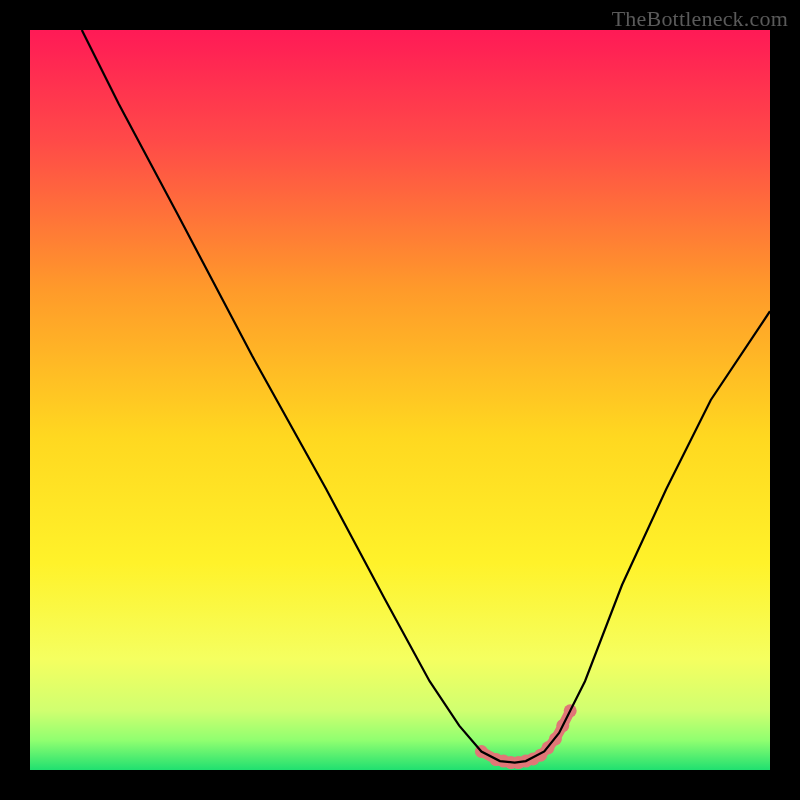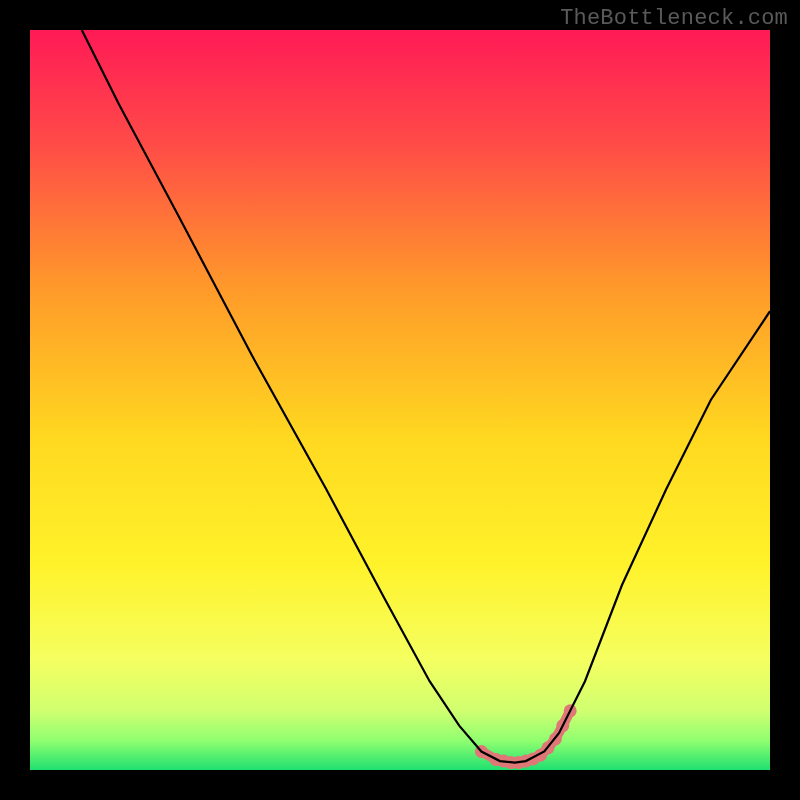--- a/index.html
+++ b/index.html
@@ -7,21 +7,21 @@
   .container {
     position: relative;
     width: 800px;
     height: 800px;
     background: #000;
   }
   .watermark {
     position: absolute;
     top: 6px;
     right: 12px;
-    font-family: Liberation Mono, monospace;
+    font-family: Liberation Serif, serif;
     font-size: 22px;
     color: #5a5a5a;
     font-weight: 500;
     letter-spacing: 0.2px;
   }
   .plot-wrap {
     position: absolute;
     left: 30px;
     top: 30px;
     width: 740px;

